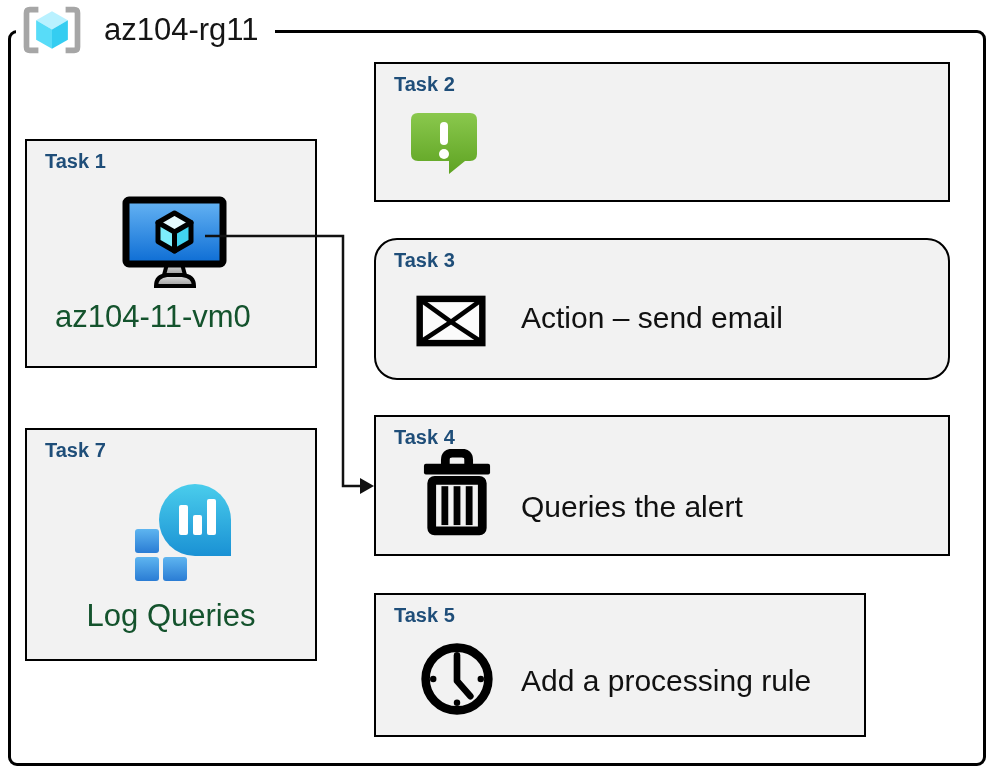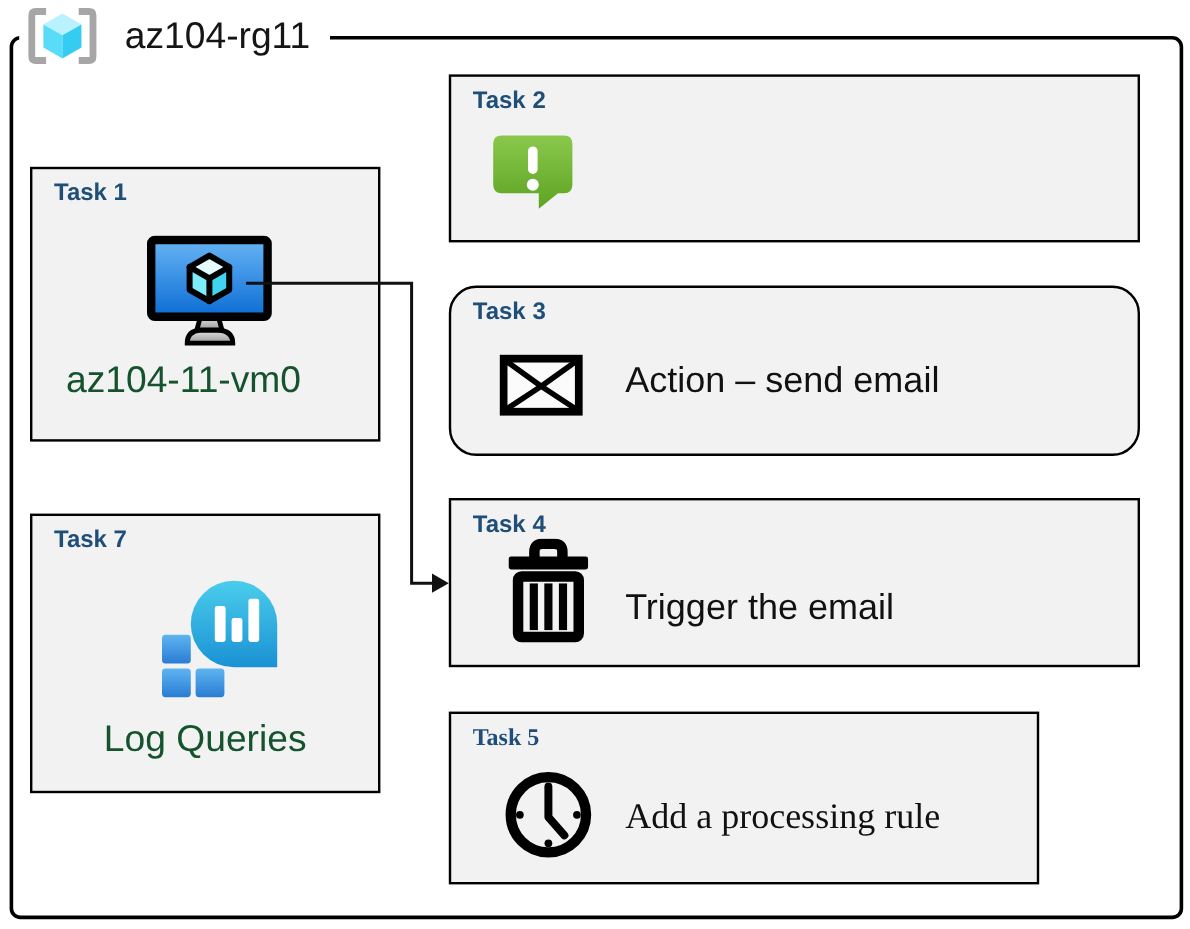--- a/index.html
+++ b/index.html
@@ -21,21 +21,21 @@
     box-sizing:border-box; z-index:1;
   }
   .task-title {
     position:absolute; left:18px; top:9px; font-size:20px; font-weight:bold; color:#1f4e79;
   }
   .task1 { left:25px; top:139px; width:292px; height:229px;text-align:center; }
   .task6 { left:25px; top:428px; width:292px; height:233px; }
   .task2 { left:374px; top:62px;  width:576px; height:140px; }
   .task3 { left:374px; top:238px; width:576px; height:142px;border-radius:23px; }
   .task4 { left:374px; top:415px; width:576px; height:141px; }
-  .task5 { left:374px; top:593px; width:492px; height:144px;font-family:Liberation Serif, serif; }
+  .task5 { left:374px; top:593px; width:492px; height:144px; }
   .icon { position:absolute; }
   .t1-icon { left:95px;  top:55px; }
   .t6-icon { left:106px; top:53px; }
   .t2-icon { left:33px;  top:47px; }
   .t3-icon { left:40px;  top:55px; }
   .t4-icon { left:46px;  top:32px; }
   .t5-icon { left:41px;  top:45px; }
   .row-label { position:absolute; left:145px; font-size:30px; color:#111; white-space:nowrap; }
   .t2-label { top:64px; }
   .t3-label { top:61px; }
@@ -137,21 +137,21 @@
 <div class="task task4">
   <div class="task-title">Task 4</div>
   <svg class="icon t4-icon" width="70" height="88" viewBox="0 0 72 90">
     <path d="M24 16 L24 11 Q24 4 31 4 L41 4 Q48 4 48 11 L48 16" fill="none" stroke="#000" stroke-width="9"></path>
     <rect x="2" y="15" width="68" height="11" rx="2" fill="#000"></rect>
     <rect x="10" y="32" width="52" height="52" rx="3" fill="none" stroke="#000" stroke-width="9"></rect>
     <rect x="20" y="38" width="7" height="40" fill="#000"></rect>
     <rect x="32.5" y="38" width="7" height="40" fill="#000"></rect>
     <rect x="45" y="38" width="7" height="40" fill="#000"></rect>
   </svg>
-  <div class="row-label t4-label">Trigger the email</div>
+  <div class="row-label t4-label">Queries the alert</div>
 </div>
 
 <div class="task task5">
   <div class="task-title">Task 5</div>
   <svg class="icon t5-icon" width="80" height="78" viewBox="0 0 82 82">
     <circle cx="41" cy="41" r="33" fill="none" stroke="#000" stroke-width="9"></circle>
     <circle cx="41" cy="16" r="3.4" fill="#000"></circle>
     <circle cx="66" cy="41" r="3.4" fill="#000"></circle>
     <circle cx="41" cy="66" r="3.4" fill="#000"></circle>
     <circle cx="16" cy="41" r="3.4" fill="#000"></circle>

